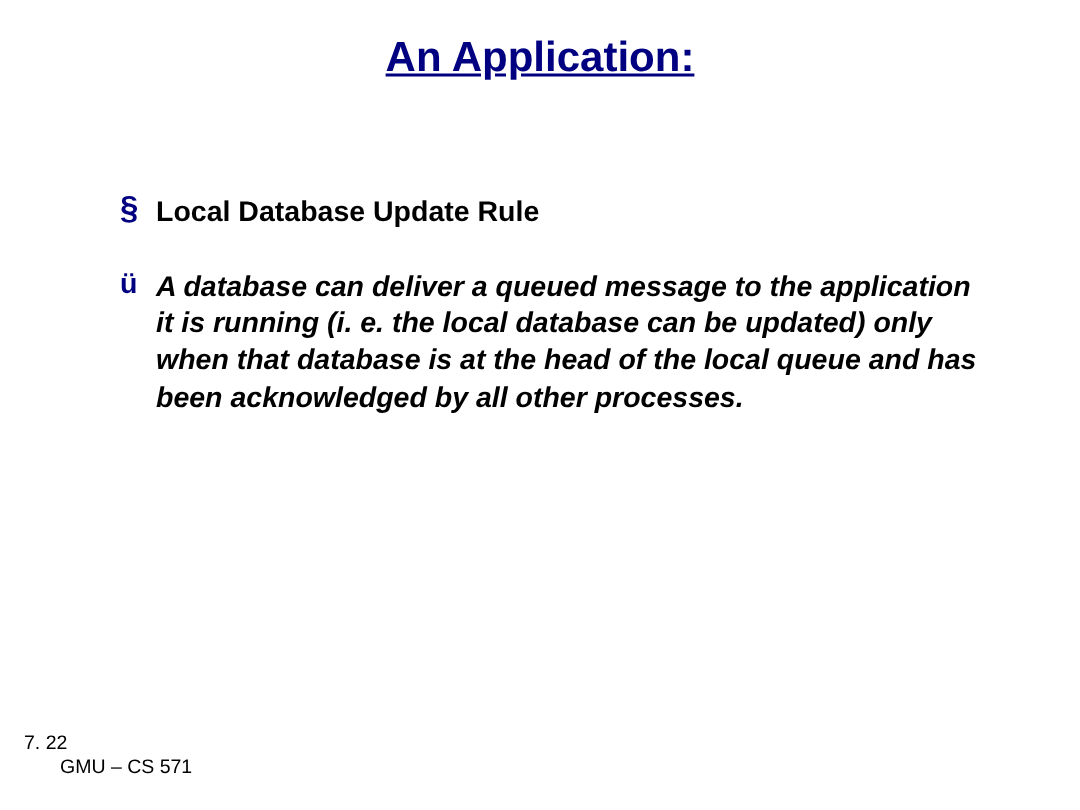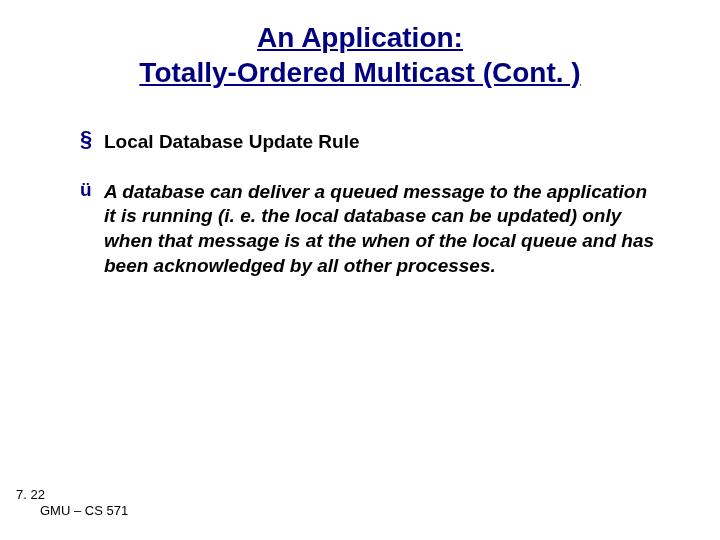--- a/index.html
+++ b/index.html
@@ -98,33 +98,32 @@
     padding-left: 16px;
   }
 </style>
 </head>
 <body>
 
 <div class="slide">
 
   <div class="title">
     <span>An Application:</span><br>
-    <span>Totally-Ordered Multicast (Cont. )</span>
   </div>
 
   <div class="body">
 
     <div class="bullet-row">
       <div class="bullet-mark">§</div>
       <div class="bullet-text">Local Database Update Rule</div>
     </div>
 
     <div class="sub-row">
       <div class="check-mark">ü</div>
-      <div class="sub-text"><span>A  database can deliver a queued message to the application it is running  (i. e. the local database can be updated) </span><span class="u">only when</span><span> that message is at the when of the local queue </span><span class="u">and</span><span> has been acknowledged by all other processes.</span></div>
+      <div class="sub-text"><span>A  database can deliver a queued message to the application it is running  (i. e. the local database can be updated) </span><span class="u">only when</span><span> that database is at the head of the local queue </span><span class="u">and</span><span> has been acknowledged by all other processes.</span></div>
     </div>
 
   </div>
 
   <div class="footer-left">GMU – CS 571</div>
   <div class="footer-center">7. 22</div>
 
 </div>
 
 </body></html>

